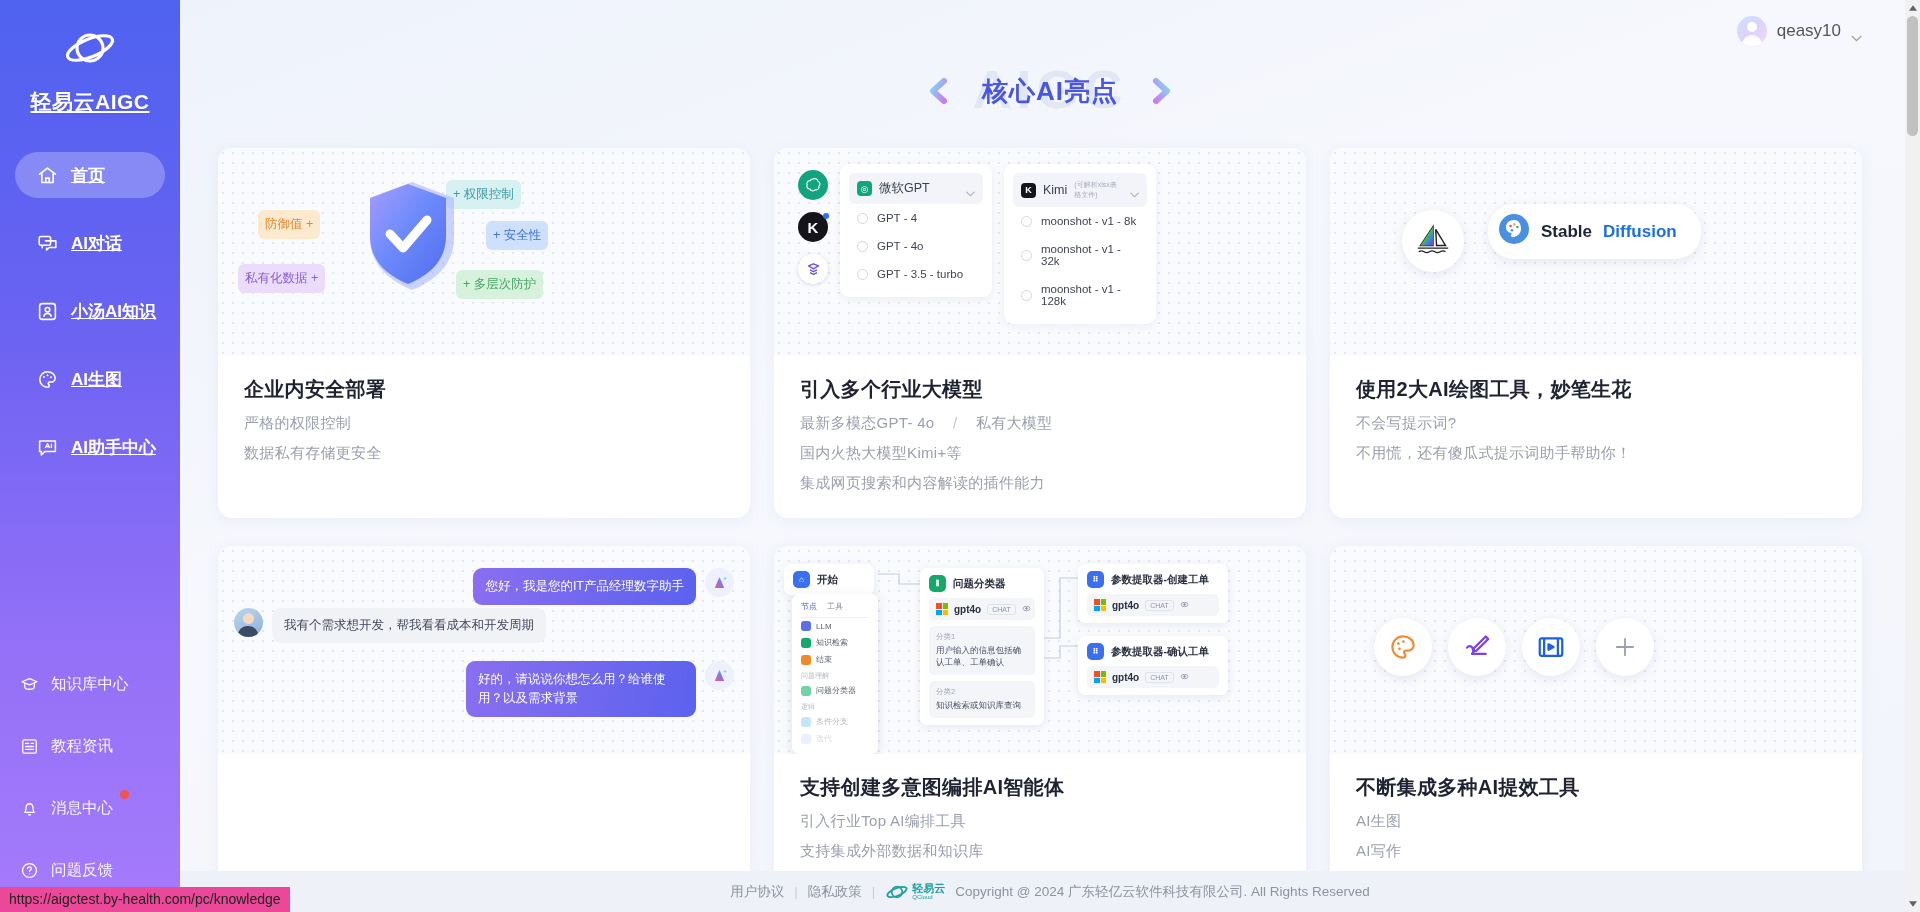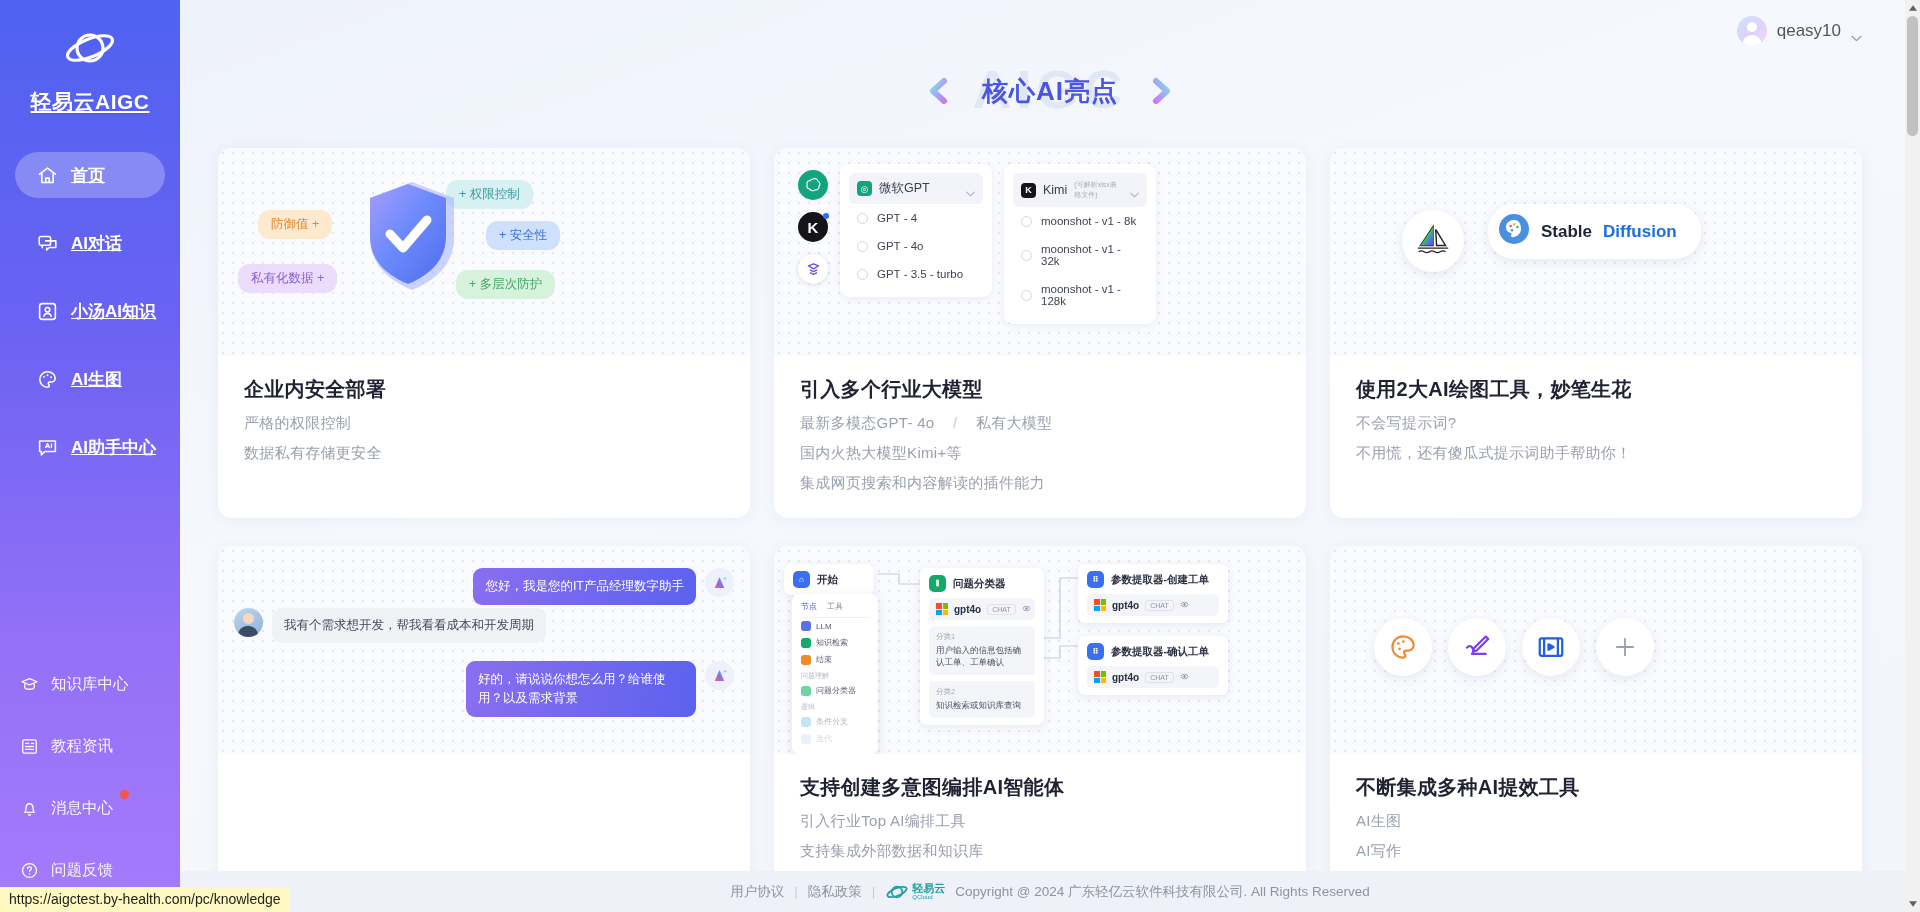--- a/index.html
+++ b/index.html
@@ -107,21 +107,21 @@
     background-image: radial-gradient(circle, #e3e7f2 1px, transparent 1.1px);
     background-size: 10px 10px;
     overflow: hidden;
   }
   .card-body { padding: 20px 26px 0 26px; }
   .card-title { font-size: 20px; font-weight: bold; color: #1e2231; letter-spacing: .3px; }
   .card-line { font-size: 15px; color: #9aa0ae; margin-top: 11px; letter-spacing: .3px; }
   .card-line .sep { margin: 0 14px; color: #c3c8d4; }
 
   
-  .tag { position: absolute; font-size: 12.5px; padding: 6px 13px; border-radius: 12px; white-space: nowrap; }
+  .tag { position: absolute; font-size: 12.5px; padding: 6px 7px; border-radius: 6px; white-space: nowrap; }
   .tag.orange { background: #fde9cd; color: #e08a33; }
   .tag.purple { background: #ecdcfb; color: #8b5fd1; }
   .tag.cyan   { background: #d7f0f2; color: #3d9aa5; }
   .tag.blue   { background: #cfe0fd; color: #3d72d6; }
   .tag.green  { background: #d6f2dd; color: #49a566; }
   .shield-wrap { position: absolute; left: 142px; top: 28px; }
 
   
   .brandcol { position: absolute; left: 24px; top: 22px; display: flex; flex-direction: column; gap: 12px; }
   .brandcol .b {
@@ -232,21 +232,21 @@
   .scrollbar {
     position: absolute; right: 0; top: 0; width: 15px; height: 912px; background: #f1f1f1;
   }
   .sb-arrow { height: 16px; display: flex; align-items: center; justify-content: center; background: #f1f1f1; }
   .sb-thumb { position: absolute; top: 16px; left: 2px; width: 11px; height: 120px; background: #c1c1c1; border-radius: 6px; }
   .sb-bottom { position: absolute; bottom: 0; left: 0; width: 15px; height: 16px; display: flex; align-items: center; justify-content: center; }
 
   
   .status-url {
     position: absolute; left: 0; bottom: 0; z-index: 50;
-    background: #fef9c3; color: #23251f; font-size: 14px;
+    background: #ec4899; color: #23251f; font-size: 14px;
     padding: 4px 9px 5px 9px; font-family: "Liberation Sans", sans-serif;
     white-space: nowrap;
     text-align: right;
   }
 </style>
 </head>
 <body>
 
 <div class="app">
 

